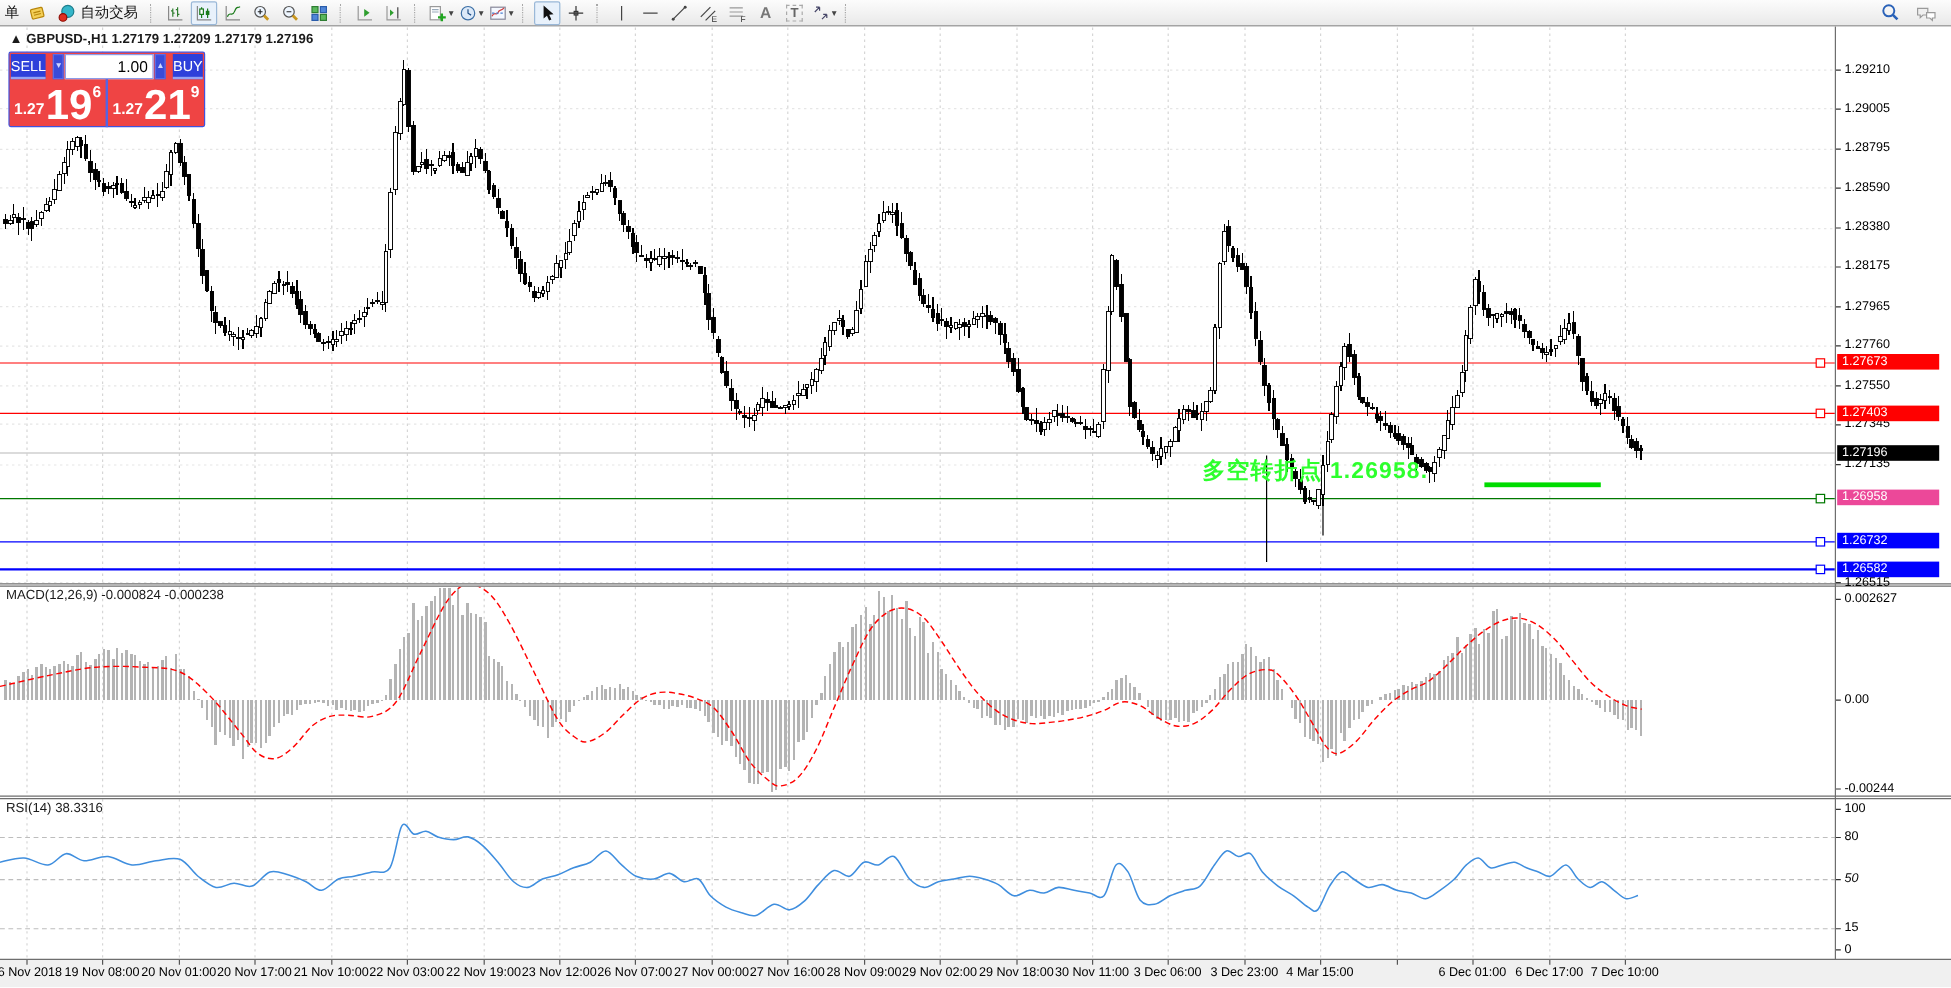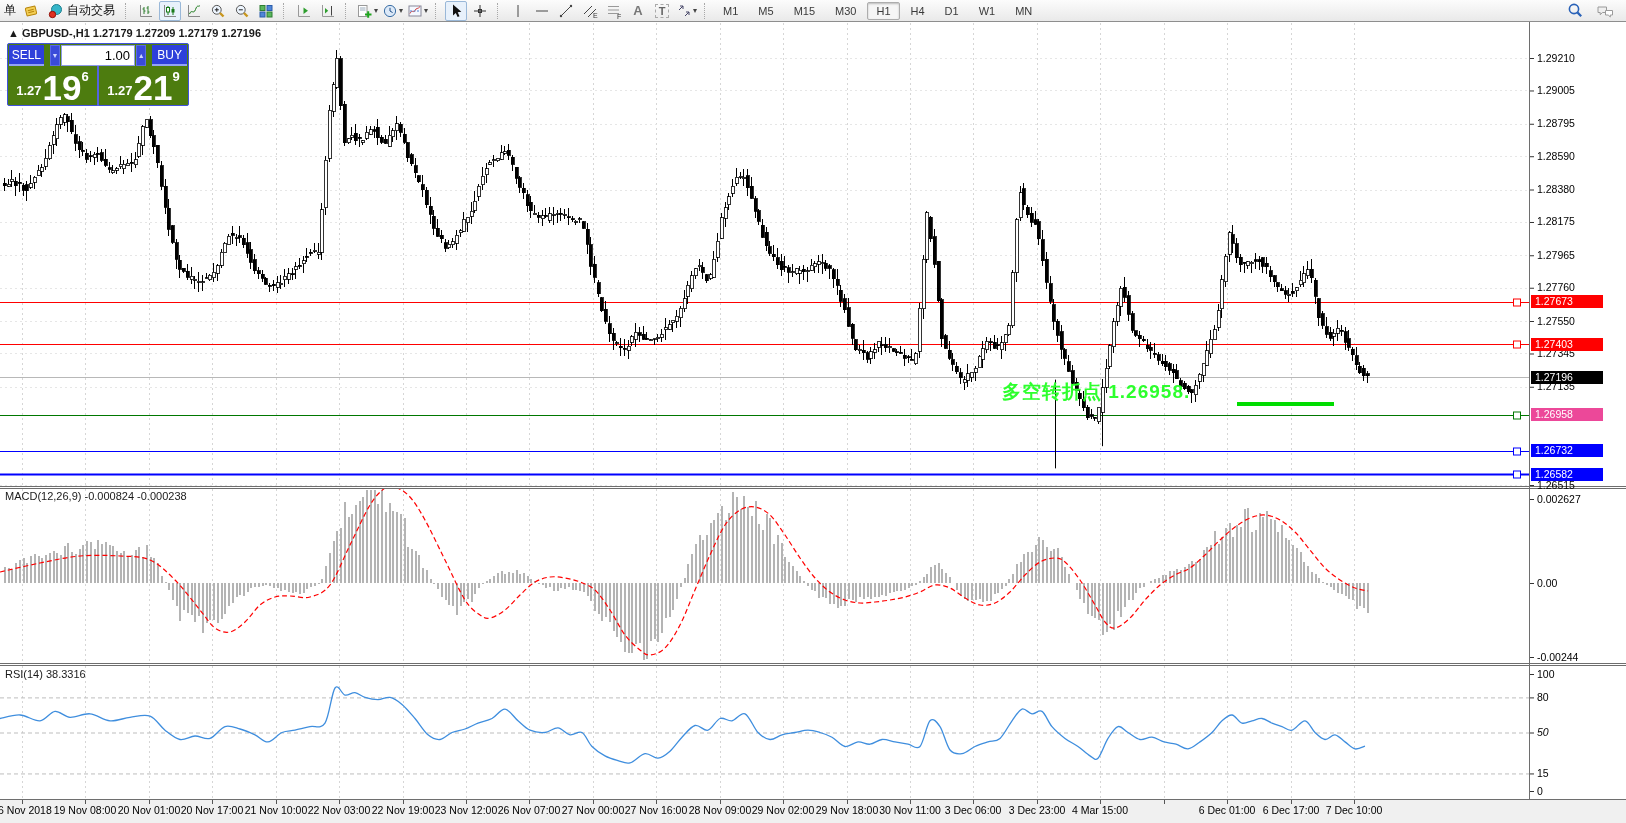--- a/index.html
+++ b/index.html
@@ -23,39 +23,39 @@
   .tf.active{background:#f6f6f6;border-color:#adadad;box-shadow:inset 0 1px 2px #bbb;}
   .tb-right{margin-left:auto;display:flex;align-items:center;gap:8px;padding-right:6px;}
   
   #chart-svg{position:absolute;left:0;top:0;}
   .symbol-title{position:absolute;left:8px;top:27px;font-size:11px;font-weight:bold;color:#1a1a1a;white-space:nowrap;}
   .ind-label{position:absolute;left:5px;font-size:11px;color:#1a1a1a;white-space:nowrap;}
   #macd-label{top:490px;}
   #rsi-label{top:668px;}
   .annotation{position:absolute;left:1002px;top:379px;font-size:19px;font-weight:bold;letter-spacing:1px;white-space:nowrap;}
   
-  .trade-panel{position:absolute;left:7px;top:43px;width:182px;height:63px;background:#4d7c0f;
+  .trade-panel{position:absolute;left:7px;top:43px;width:164px;height:63px;background:#ef4444;
     border:1px solid #4052dd;border-radius:2px;box-sizing:border-box;z-index:5;}
   .tp-row1{display:flex;align-items:stretch;height:21px;padding:1px 1px 0 1px;gap:1px;}
   .tp-sell,.tp-buy{width:46px;background:#2e40da;color:#fff;font-size:12px;border:none;
     border-bottom:2px solid #93a3f5;font-family:"Liberation Sans",sans-serif;padding:0;}
   .spin{width:13px;background:#3a4bd9;color:#cdd5ff;font-size:7px;display:flex;align-items:center;
     justify-content:center;border:1px solid #5a6ae5;box-sizing:border-box;}
   .tp-vol{width:74px;text-align:right;font-size:13px;border:1px solid #8c9ae8;padding:0 4px;
     font-family:"Liberation Sans",sans-serif;box-sizing:border-box;}
   .tp-row2{display:flex;height:40px;}
   .tp-price{flex:1;color:#fff;display:flex;align-items:flex-end;justify-content:center;padding-bottom:3px;}
   .tp-price .sm{font-size:13px;font-weight:bold;margin:0 1px 5px 0;}
   .tp-price .big{font-size:35px;font-weight:bold;line-height:0.82;}
   .tp-price .sup{font-size:13px;font-weight:bold;align-self:flex-start;margin-top:3px;}
   .tp-div{width:2px;background:#5564e2;}
   
   #price-axis{position:absolute;left:0;top:0;width:1626px;height:823px;pointer-events:none;}
   .ptick{position:absolute;left:1537px;font-size:10.5px;color:#000;height:13px;line-height:13px;}
-  .plab{position:absolute;left:1531px;width:72px;font-size:10.5px;color:#fff;height:13px;line-height:13px;
+  .plab{position:absolute;left:1531px;width:85px;font-size:10.5px;color:#fff;height:13px;line-height:13px;
     padding-left:4px;box-sizing:border-box;}
   #timebar{position:absolute;left:0;top:800px;width:1626px;height:23px;overflow:hidden;}
   .tlab{position:absolute;top:4px;transform:translateX(-50%);font-size:10.5px;color:#000;white-space:nowrap;}
 </style>
 </head>
 <body>
 
 <div class="screen">
 
   <div class="toolbar">
@@ -213,31 +213,20 @@
       <span class="glyph" style="font-size:11px;color:#666;border:1px dashed #aaa;padding:0 3px;">T</span>
     </span>
     <span class="tbtn">
       <svg width="16" height="16">
           <path d="M3 7L7 3M7 3H4M7 3v3" stroke="#446" fill="none"></path>
           <path d="M13 9l-4 4m4-4v3m0-3h-3" stroke="#446" fill="none"></path>
         </svg>
       <span class="caret">▾</span>
     </span>
     <i class="sep"></i>
-    <span id="tf-group" style="display:flex;align-items:center;gap:2px;">
-        <span class="tf">M1</span>
-        <span class="tf">M5</span>
-        <span class="tf">M15</span>
-        <span class="tf">M30</span>
-        <span class="tf active">H1</span>
-        <span class="tf">H4</span>
-        <span class="tf">D1</span>
-        <span class="tf">W1</span>
-        <span class="tf">MN</span>
-      </span>
     <span class="tb-right">
       <span class="tbtn">
         <svg width="17" height="17">
             <circle cx="7" cy="7" r="4.6" fill="none" stroke="#2a62b8" stroke-width="1.6"></circle>
             <line x1="10.4" y1="10.4" x2="14.2" y2="14.2" stroke="#2a62b8" stroke-width="2.2"></line>
           </svg>
       </span>
       <span class="tbtn">
         <svg width="19" height="16">
             <path d="M2 4h8.5v5.5H6.5l-2.3 2.2V9.5H2z" fill="#efefef" stroke="#9a9a9a"></path>

